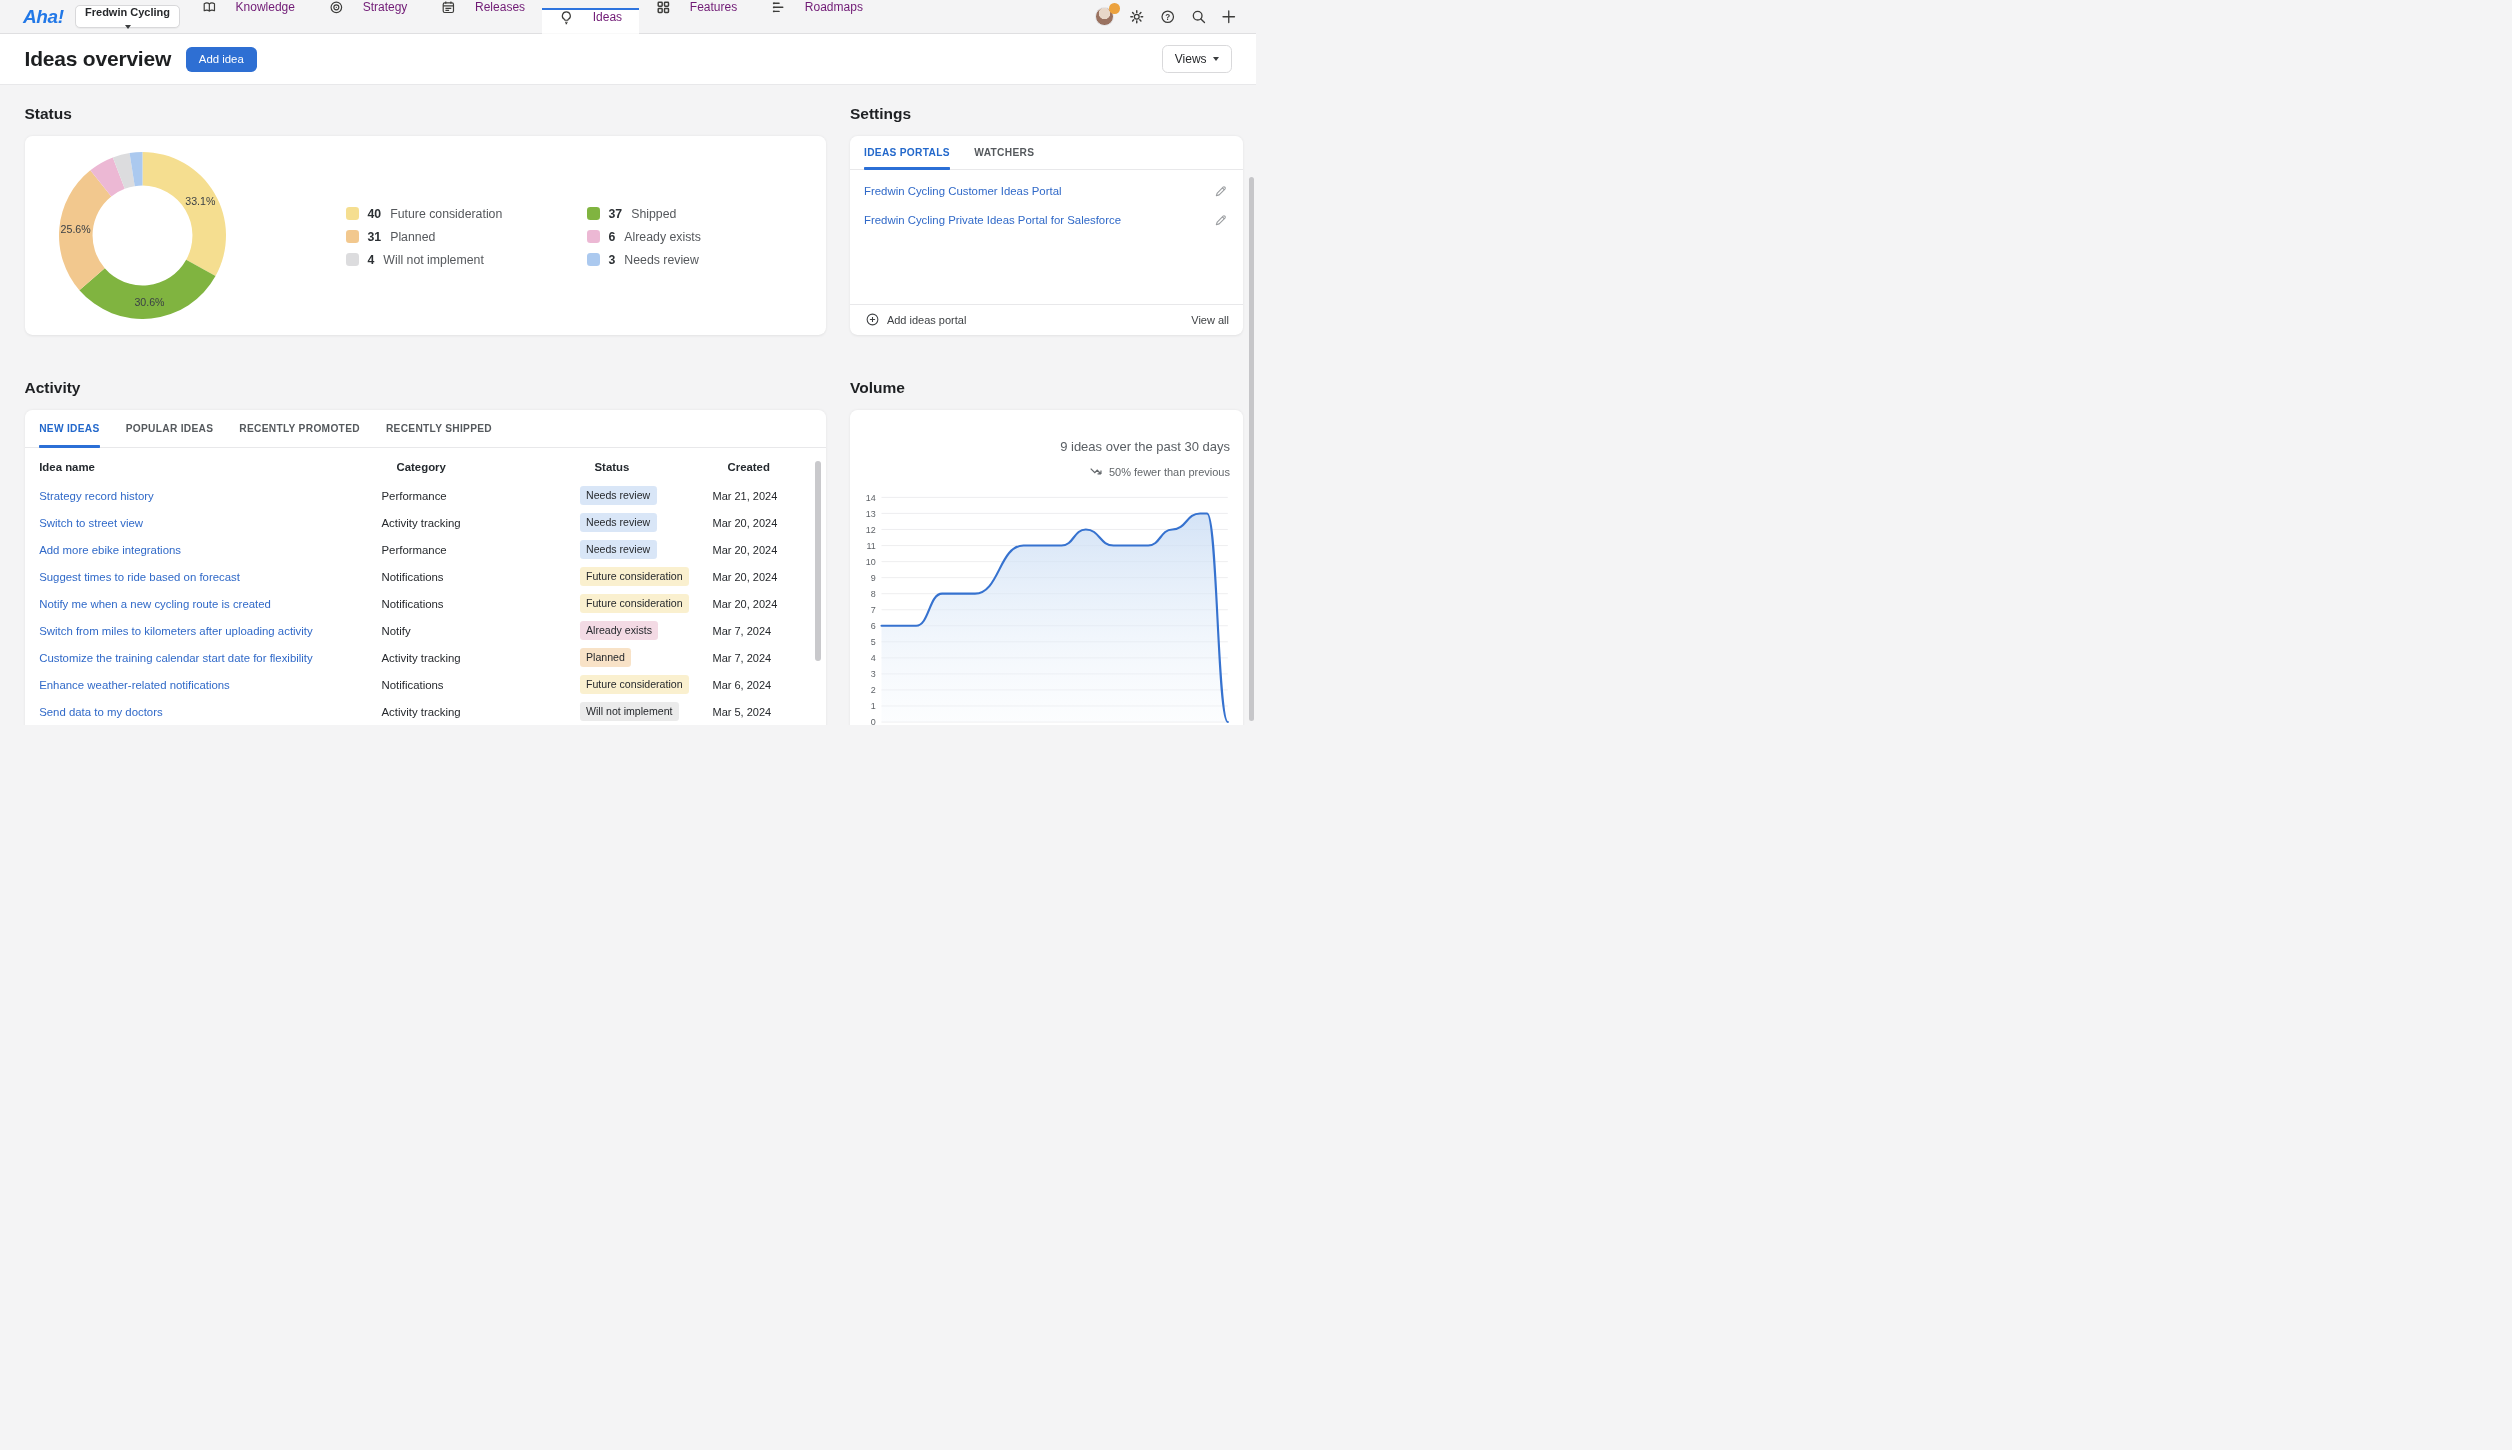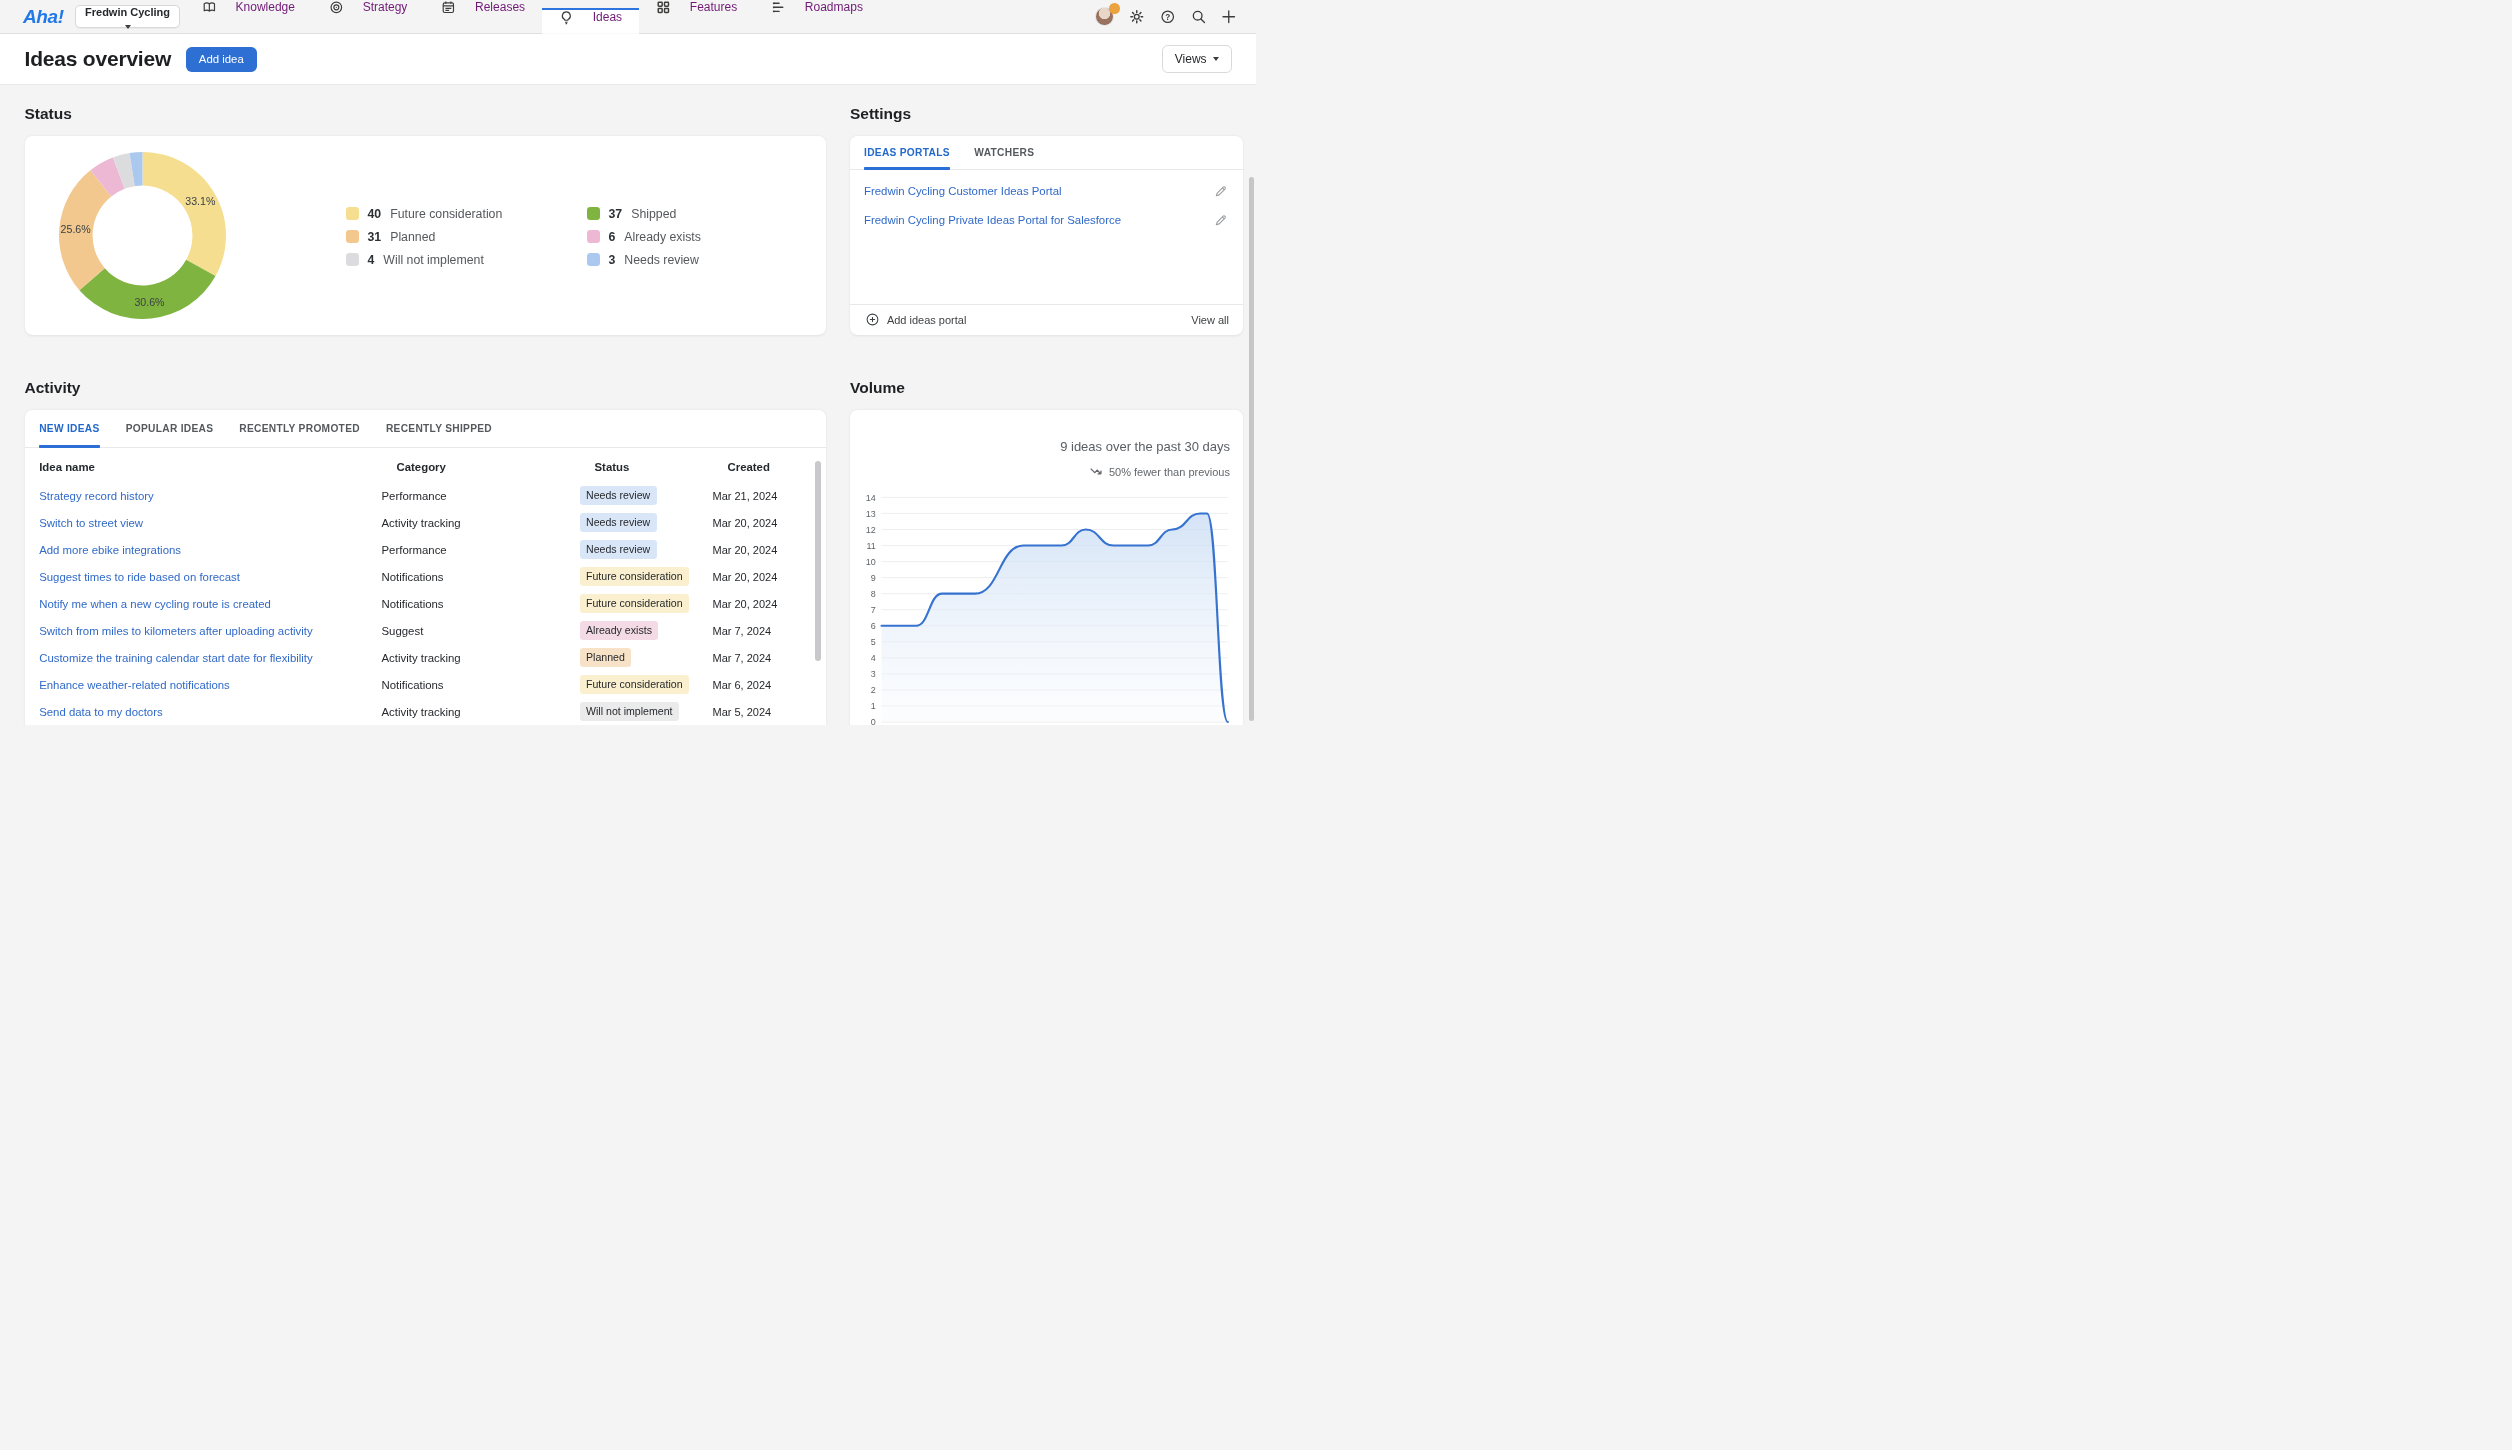--- a/index.html
+++ b/index.html
@@ -342,21 +342,21 @@
           <div class="c-created">Mar 20, 2024</div>
         </div>
         <div class="tbl-row">
           <div class="c-name"><a class="idea-link">Notify me when a new cycling route is created</a></div>
           <div class="c-cat">Notifications</div>
           <div class="c-status"><span class="badge" style="background: rgb(250, 240, 207);">Future consideration</span></div>
           <div class="c-created">Mar 20, 2024</div>
         </div>
         <div class="tbl-row">
           <div class="c-name"><a class="idea-link">Switch from miles to kilometers after uploading activity</a></div>
-          <div class="c-cat">Suggest</div>
+          <div class="c-cat">Notify</div>
           <div class="c-status"><span class="badge" style="background: rgb(243, 218, 228);">Already exists</span></div>
           <div class="c-created">Mar 7, 2024</div>
         </div>
         <div class="tbl-row">
           <div class="c-name"><a class="idea-link">Customize the training calendar start date for flexibility</a></div>
           <div class="c-cat">Activity tracking</div>
           <div class="c-status"><span class="badge" style="background: rgb(248, 226, 199);">Planned</span></div>
           <div class="c-created">Mar 7, 2024</div>
         </div>
         <div class="tbl-row">

